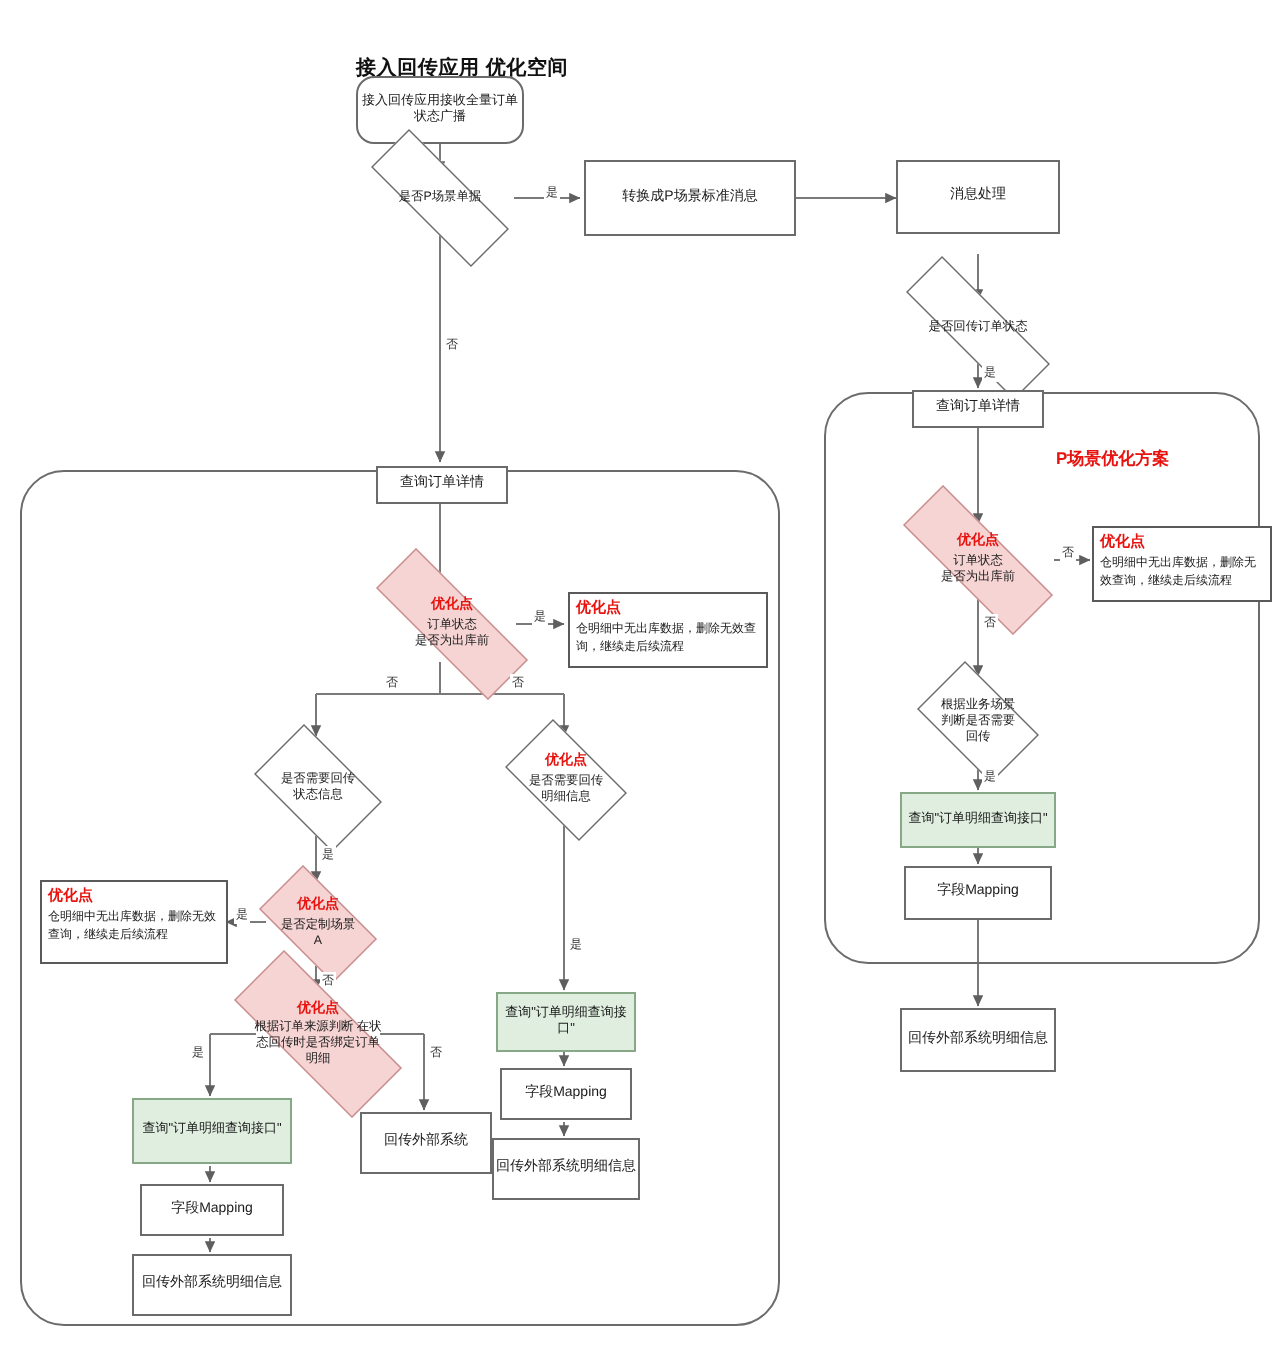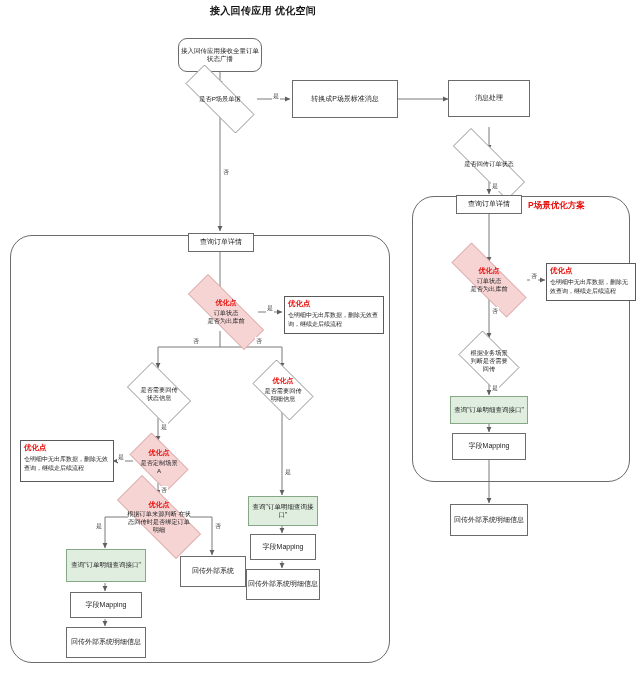--- a/index.html
+++ b/index.html
@@ -16,21 +16,21 @@
 
   .title{font-size:10px;font-weight:bold;color:#111;letter-spacing:.3px;}
 
   .rect{border:1px solid #6b6b6b;background:#fff;font-size:7px;}
   .round{border:1px solid #6b6b6b;background:#fff;border-radius:9px;font-size:6.5px;}
   .green{border:1px solid #86a886;background:#dfeedf;font-size:6.5px;}
 
   .group{position:absolute;border:1px solid #6b6b6b;background:transparent;
          border-radius:22px;box-sizing:border-box;}
 
-  .grouplabel{position:absolute;color:#e8130f;font-weight:bold;font-size:8.5px;}
+  .grouplabel{position:absolute;color:#e8130f;font-weight:bold;font-size:8.5px;margin-top:24px;}
 
   
   .dia{position:absolute;}
   .dia .shape{position:absolute;left:0;top:0;width:100%;height:100%;
     background:#fff;border:1px solid #6b6b6b;
     transform:rotate(45deg) scale(.707);box-sizing:border-box;}
   .dia.pink .shape{background:#f6d4d4;border-color:#c88d8d;}
   .dia .txt{position:absolute;left:0;top:0;width:100%;height:100%;
     display:flex;flex-direction:column;align-items:center;justify-content:center;
     text-align:center;font-size:6.2px;line-height:1.25;color:#1a1a1a;}
@@ -94,21 +94,21 @@
 
       <line x1="489" y1="214" x2="489" y2="262" marker-end="url(#ah)"></line>
       <line x1="527" y1="280" x2="545" y2="280" marker-end="url(#ah)"></line>
       <line x1="489" y1="299" x2="489" y2="338" marker-end="url(#ah)"></line>
       <line x1="489" y1="384" x2="489" y2="395" marker-end="url(#ah)"></line>
       <line x1="489" y1="423" x2="489" y2="432" marker-end="url(#ah)"></line>
       <line x1="489" y1="460" x2="489" y2="503" marker-end="url(#ah)"></line>
     </g>
   </svg>
 
-  <div class="node title" style="left:178px;top:4px;width:180px;height:14px;justify-content:flex-start;margin-left:32px;">接入回传应用 优化空间</div>
+  <div class="node title" style="left:178px;top:28px;width:180px;height:14px;justify-content:flex-start;">接入回传应用 优化空间</div>
 
   <div class="node round" style="left:178px;top:38px;width:84px;height:34px;">接入回传应用接收全量订单状态广播</div>
 
   <div class="dia" style="left:170px;top:80px;width:100px;height:38px;">
     <div class="shape"></div>
     <div class="txt">
         <span>是否P场景单据</span>
       </div>
   </div>
 

